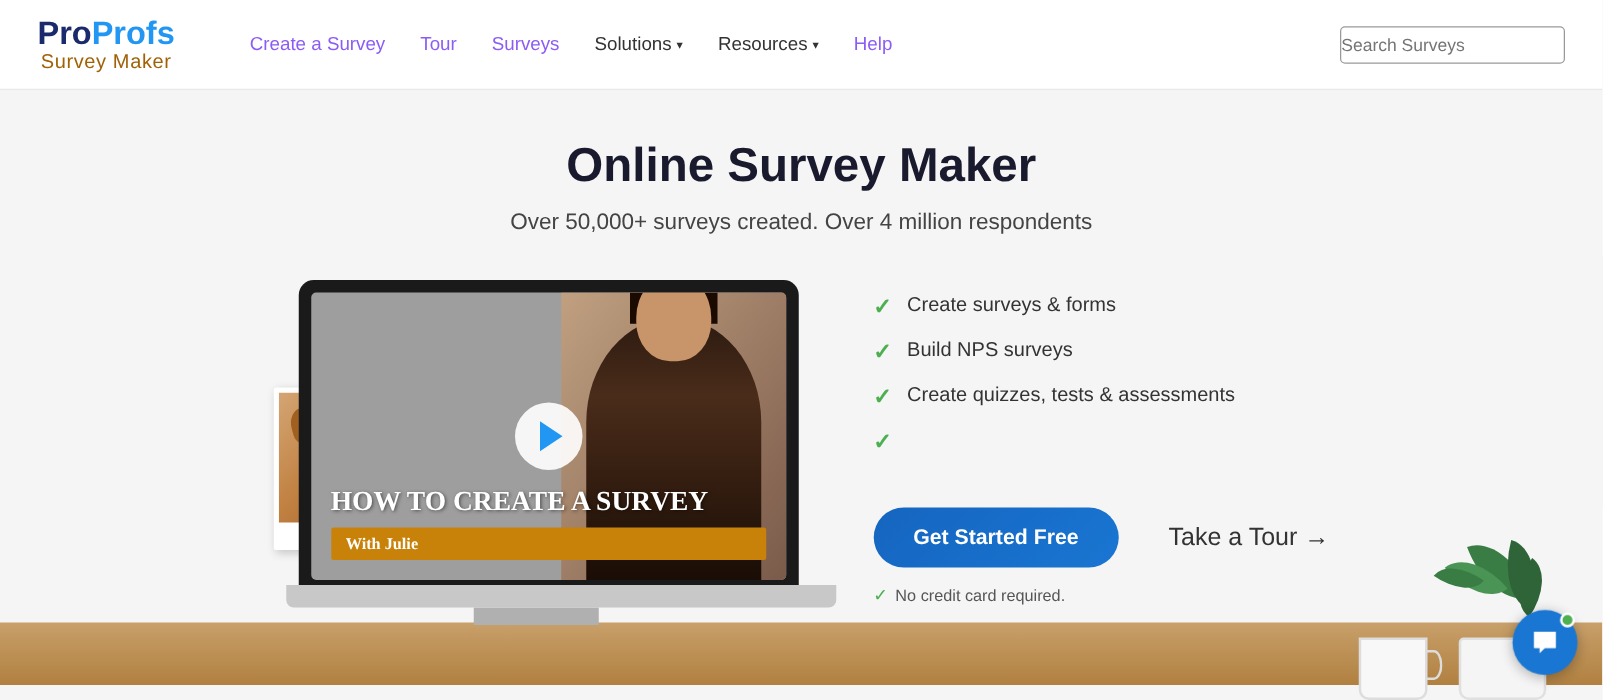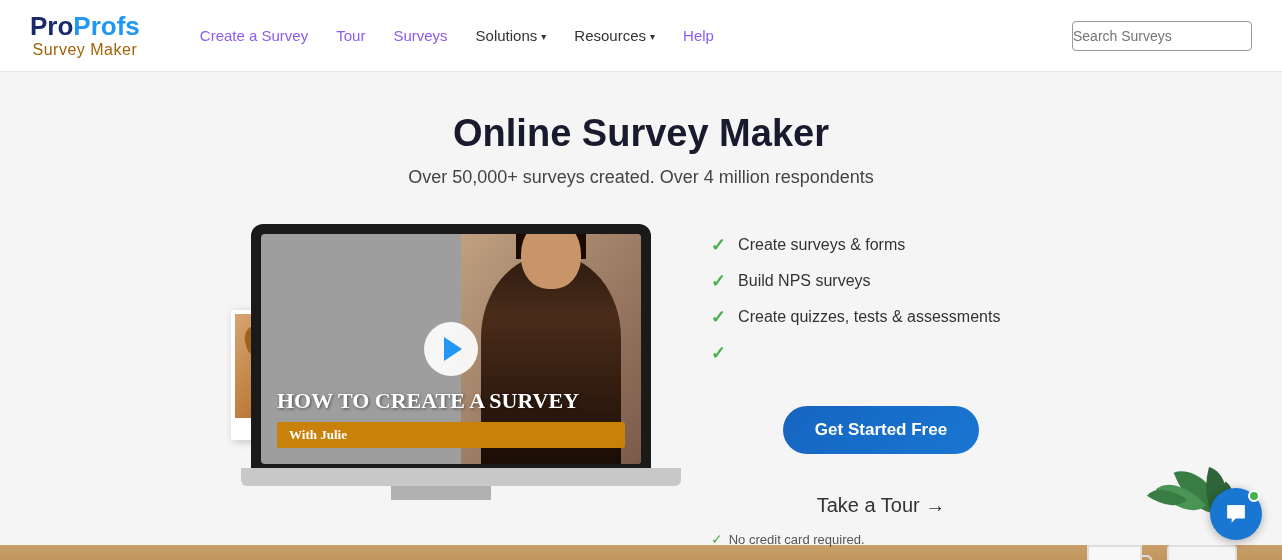--- a/index.html
+++ b/index.html
@@ -349,21 +349,20 @@
       color: #4caf50;
       font-size: 18px;
       font-weight: 700;
       flex-shrink: 0;
     }
     .cta-row {
       display: flex;
       align-items: center;
       gap: 40px;
       margin-bottom: 14px;
-      flex-direction: column;
     }
     .btn-get-started {
       background: linear-gradient(135deg, #1565c0, #1976d2);
       color: #fff;
       border: none;
       border-radius: 28px;
       padding: 14px 32px;
       font-size: 17px;
       font-weight: 700;
       cursor: pointer;

